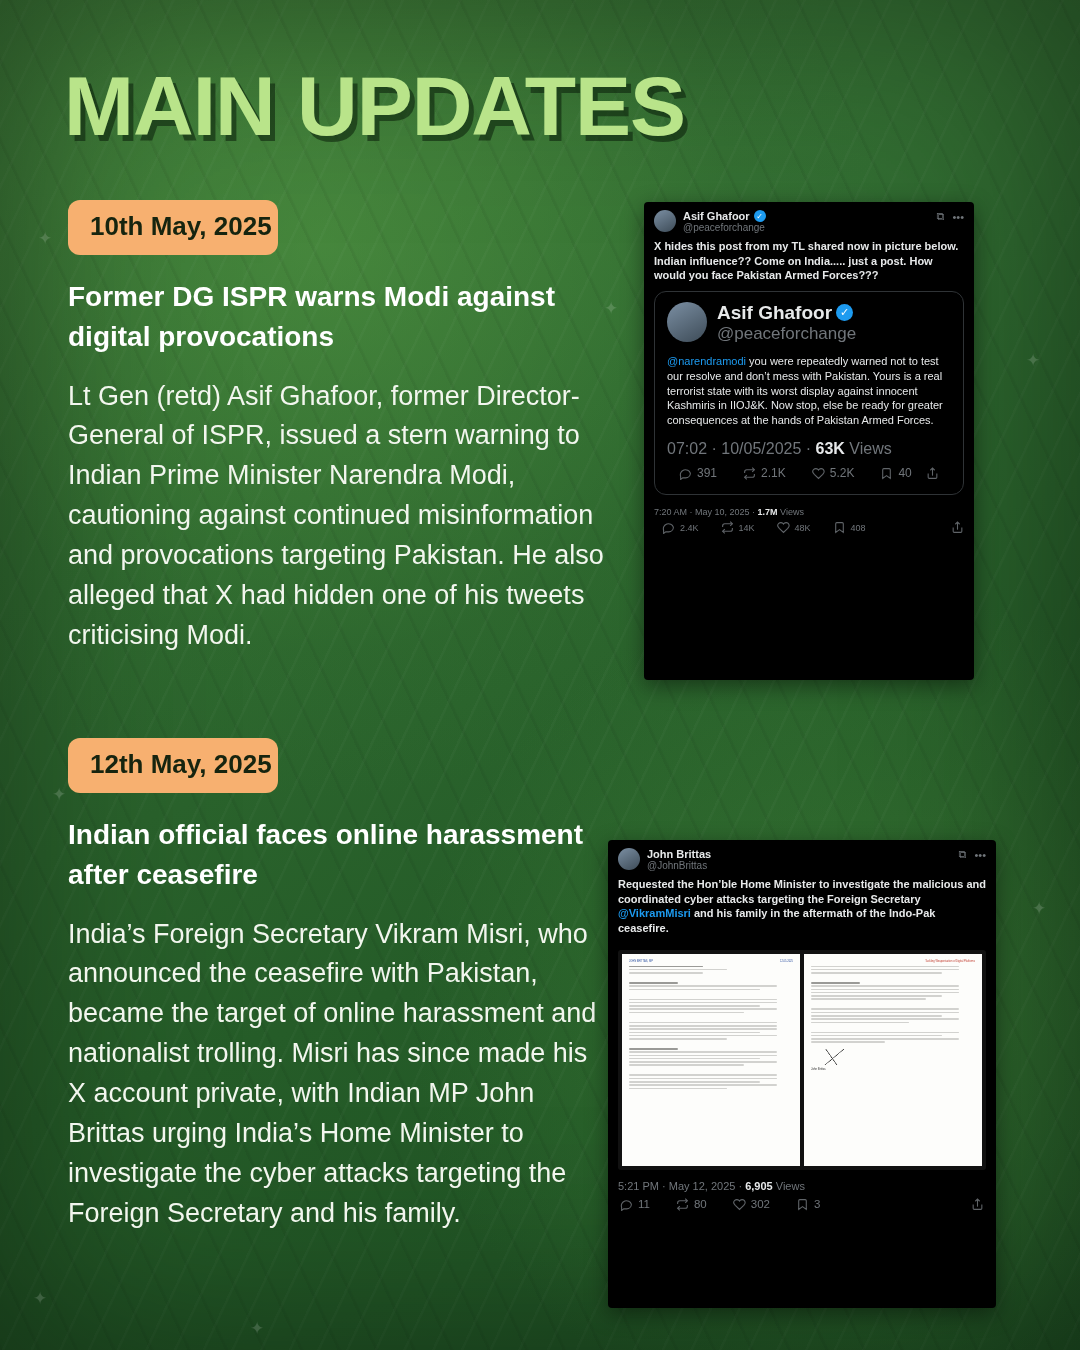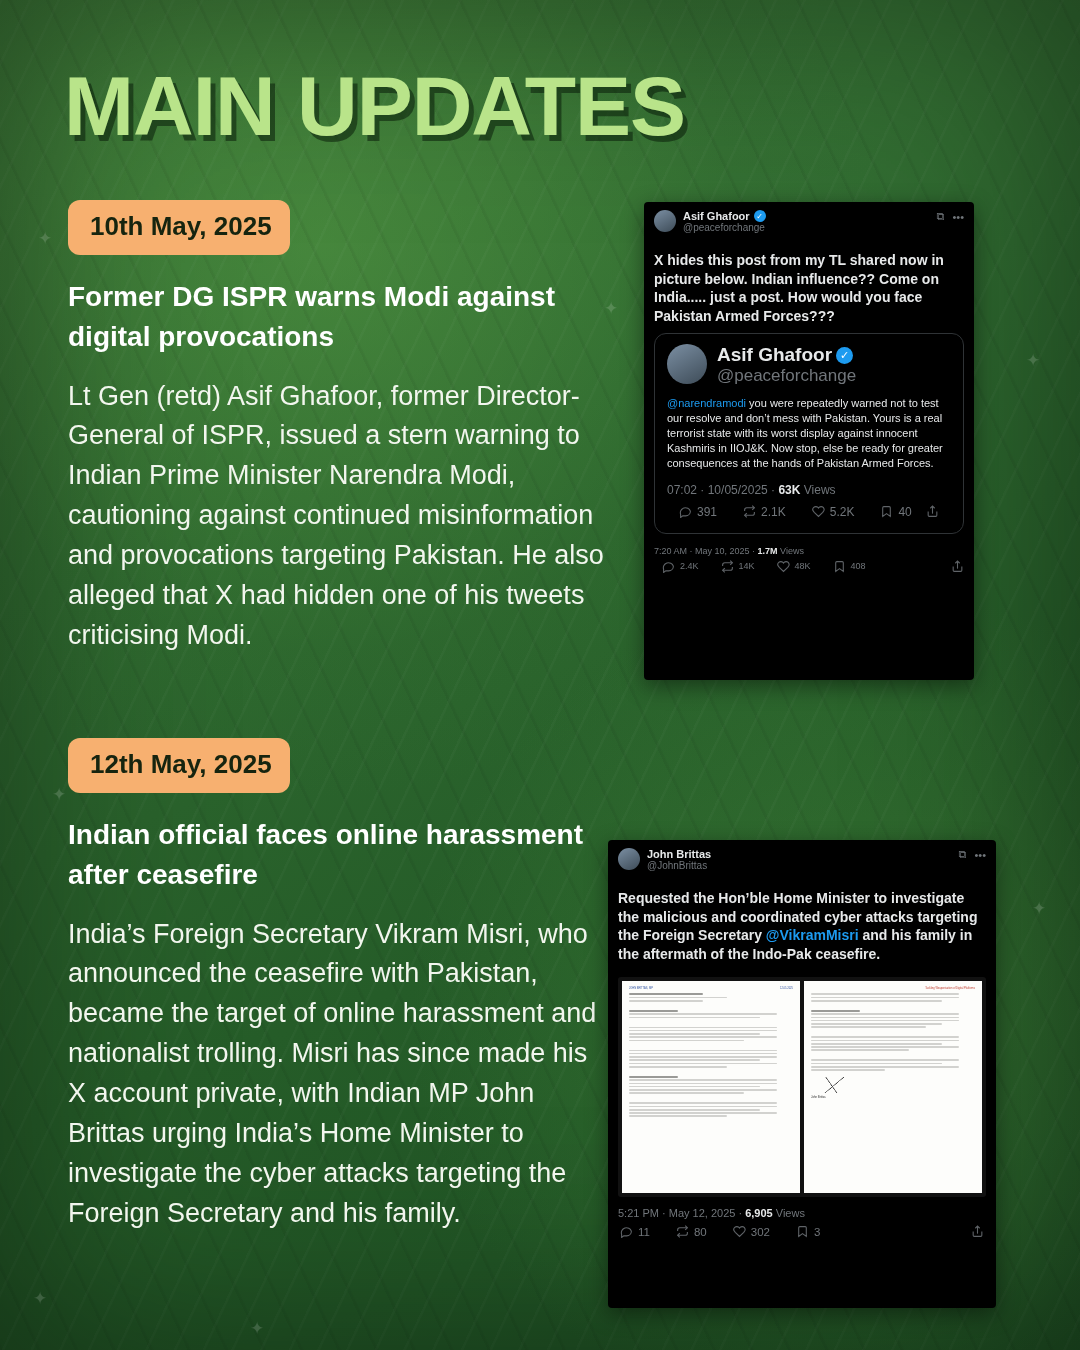--- a/index.html
+++ b/index.html
@@ -49,21 +49,21 @@
     color: #b9e48a;
     text-shadow: 5px 6px 0 rgba(10,30,10,0.55);
   }
 
   .date-chip {
     display: inline-block;
     background: #f7b070;
     color: #16240f;
     font-size: 26px;
     font-weight: bold;
-    padding: 11px 18px 13px 22px;
+    padding: 11px 6px 13px 22px;
     border-radius: 12px;
     text-align: right;
   }
 
   .headline {
     color: #ffffff;
     font-size: 28px;
     font-weight: bold;
     line-height: 1.42;
     margin-top: 22px;
@@ -109,43 +109,42 @@
     width: 12px; height: 12px; border-radius: 50%;
     background: #1d9bf0; color: #fff; font-size: 8px;
     display: inline-flex; align-items: center; justify-content: center;
   }
   .verified.big { width: 17px; height: 17px; font-size: 11px; }
   .tw-handle { font-size: 10px; color: #71767b; }
   .tw-handle.big { font-size: 17px; }
   .head-actions { margin-left: auto; display: flex; align-items: center; gap: 8px; color: #71767b; font-size: 11px; }
 
   .tw-text {
-    font-size: 14px;
+    font-size: 11px;
     line-height: 1.33;
     padding: 2px 10px 8px 10px;
     color: #e7e9ea;
     font-weight: bold;
-    margin-top: 12px;
   }
   .mention { color: #1d9bf0; }
 
   .quote {
     margin: 0 10px 8px 10px;
     border: 1px solid #2f3336;
     border-radius: 12px;
     padding: 10px 12px 10px 12px;
     background: #000;
   }
   .quote-text {
     font-size: 11px;
     line-height: 1.35;
     color: #e7e9ea;
     margin-top: 10px;
   }
-  .quote-meta { font-size: 12px; color: #71767b; margin-top: 12px; }
+  .quote-meta { font-size: 16px; color: #71767b; margin-top: 12px; }
   .quote-meta b { color: #e7e9ea; }
 
   .metrics {
     display: flex; align-items: center;
     color: #71767b;
     padding: 8px 12px 4px 12px;
   }
   .metrics .m { display: flex; align-items: center; gap: 5px; font-size: 11.5px; }
   .metrics.inner .m { font-size: 12px; }
   .metrics .m + .m { margin-left: 26px; }

